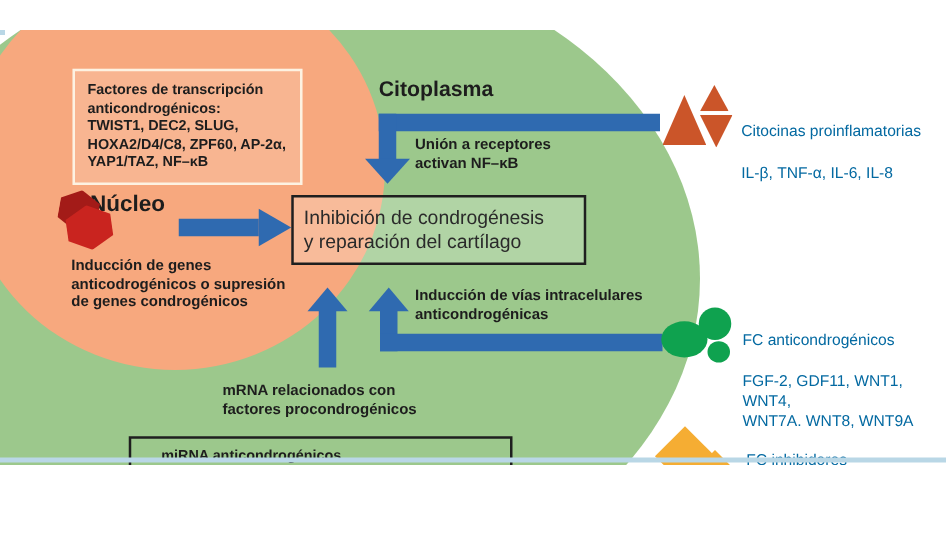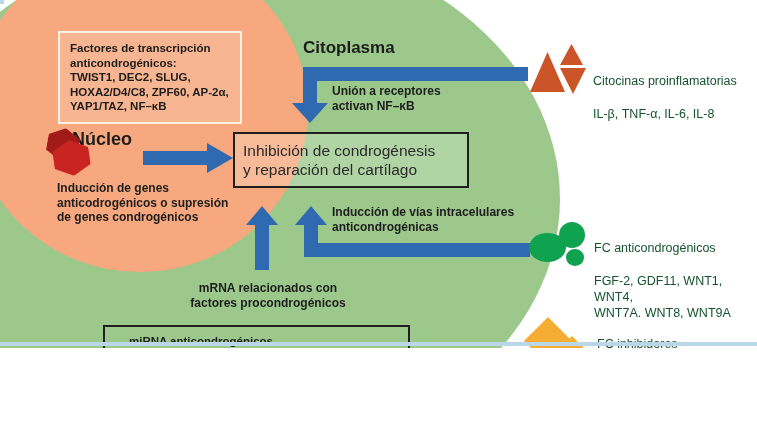--- a/index.html
+++ b/index.html
@@ -1,28 +1,28 @@
 <!DOCTYPE html>
 <html style="--green_bg: #9cc88c; --orange_bg: #f7a87e; --arrow_blue: #2f6ab0; --triangle_orange: #cb5529; --circle_green: #0fa24f; --diamond_yellow: #f5ad33; --hexagon_red: #c9241f; --hexagon_dark: #a31b18; --bar_blue: #b9d7e6;"><head>
 <meta charset="utf-8">
 <style>
   html,body{margin:0;padding:0;background:#ffffff;}
   #stage{position:relative;width:757px;height:348px;overflow:hidden;background:#ffffff;
-         font-family:"Liberation Sans",sans-serif;color:#1d1d1d;}
+         font-family:"Liberation Sans",sans-serif;color:#1d1d1d;margin-top:24px;}
   .abs{position:absolute;}
 
   
   .bg-green{left:-100px;top:-62px;width:660px;height:522px;border-radius:50%;background:var(--green_bg);}
   .bg-orange{left:-28px;top:-52px;width:336px;height:324px;border-radius:50%;background:var(--orange_bg);}
   .corner-mark{left:0;top:0;width:4px;height:4px;background:var(--bar_blue);}
   .bottom-bar{left:0;bottom:2px;width:757px;height:4px;background:var(--bar_blue);}
 
   
   .lbl-b{font-weight:700;font-size:12px;line-height:1.22;white-space:pre-line;color:#1d1d1d;}
-  .lbl-r{font-weight:400;font-size:12.5px;line-height:1.3;white-space:pre-line;color:#14532d;}
+  .lbl-r{font-weight:400;font-size:12.5px;line-height:1.3;white-space:pre-line;color:#0369a1;}
   .h-cito{left:303px;top:38px;font-size:17px;font-weight:700;}
   .h-nucleo{left:72px;top:129px;font-size:18px;font-weight:700;}
 
   
   .box-transcription{left:58px;top:31px;width:184px;box-sizing:border-box;
       border:2px solid #fdf2e2;background:rgba(255,255,255,0.15);
       padding:8px 10px;font-size:11.5px;font-weight:700;line-height:1.27;white-space:pre-line;}
   .box-central{left:233px;top:132px;width:236px;height:56px;box-sizing:border-box;
       border:2px solid #1f1f1f;background:rgba(255,255,255,0.22);
       display:flex;align-items:center;padding:2px 8px;
@@ -101,21 +101,21 @@
   </div>
 
   <div>
     <div class="head head-up" style="left:295px;top:206px;"></div>
     <div class="shaft" style="left:304px;top:224px;width:14px;height:33px;"></div>
     <div class="shaft" style="left:304px;top:243px;width:226px;height:14px;"></div>
   </div>
   <div class="abs lbl-b" style="left:332px;top:205px;">Inducción de vías intracelulares
 anticondrogénicas</div>
 
-  <div class="abs lbl-b" style="left:178px;top:281px;width:180px;text-align:center;">mRNA relacionados con
+  <div class="abs lbl-b" style="left:178px;top:281px;width:180px;text-align:left;">mRNA relacionados con
 factores procondrogénicos</div>
 
   <div class="abs box-mirna">miRNA anticondrogénicos
 miR-21, miR-29 a/b, miR-30, miR-145, miR-146 a/b,
 mi-193b, miR-194, miR-195, miR-199 a, miR-221,
 miR-222, miR-483, miR-495, miR-499 a, miR-1247</div>
 
   <div>
     <div class="abs tri-up" style="left:530px;top:52px;width:35px;height:40px;"></div>
     <div class="abs tri-up" style="left:560px;top:44px;width:23px;height:21px;"></div>

